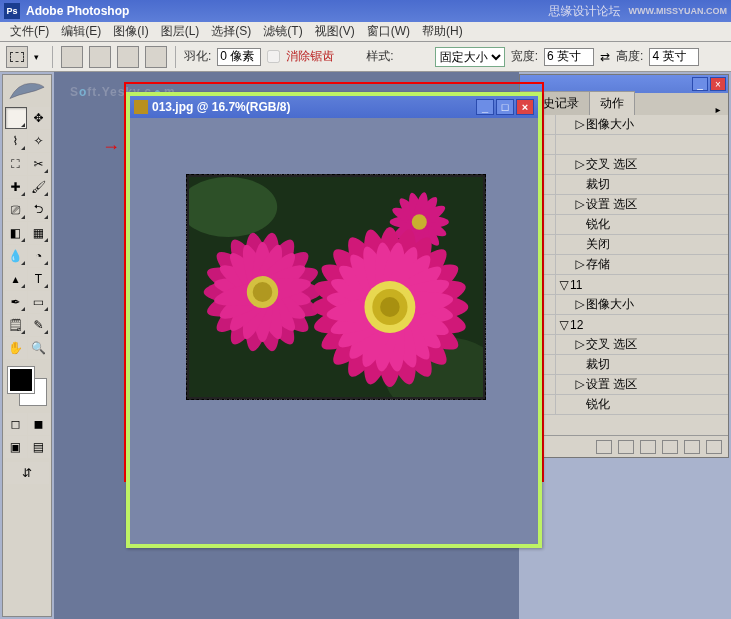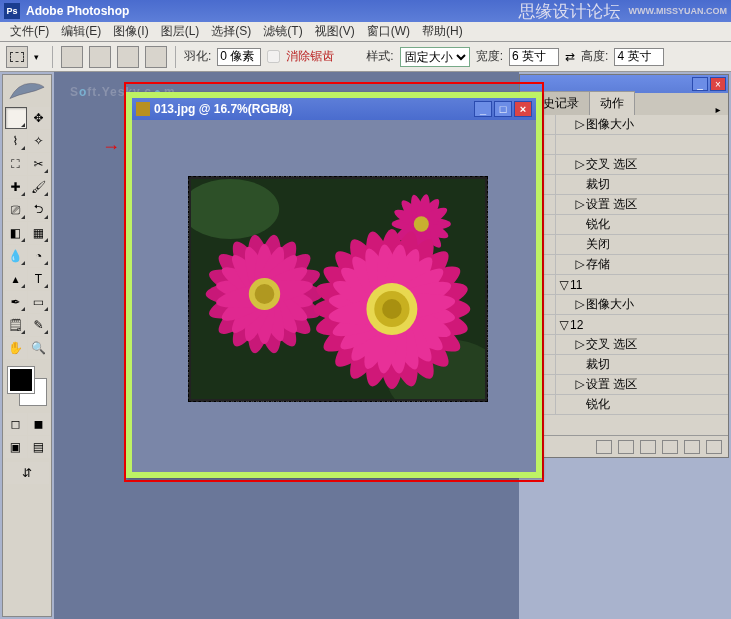--- a/index.html
+++ b/index.html
@@ -2,39 +2,39 @@
 <html><head>
 <meta charset="utf-8">
 <style>
 * { margin: 0; padding: 0; box-sizing: border-box; font-family: "SimSun", Arial, sans-serif; font-size: 12px; }
 body { background: #a9b3cd; width: 731px; height: 619px; overflow: hidden; }
 
 
 .titlebar { background: linear-gradient(#4a6cce, #5d7ed8); height: 22px; display: flex; align-items: center; padding: 0 4px; color: #fff; font-weight: bold; }
 .titlebar .ps-icon { width: 16px; height: 16px; background: #1a3d8f; margin-right: 6px; display: inline-flex; align-items: center; justify-content: center; font-size: 9px; }
 .titlebar .spacer { flex: 1; }
-.titlebar .wm { font-size: 17px; font-weight: normal; color: #dde; }
+.titlebar .wm { font-size: 12px; font-weight: normal; color: #dde; }
 .titlebar .wm2 { font-size: 9px; color: #ccd; margin-left: 8px; }
 
 
 .menubar { background: #eceae5; height: 20px; display: flex; align-items: center; padding: 0 4px; border-bottom: 1px solid #999; }
 .menubar .mi { padding: 2px 6px; color: #333; cursor: default; }
 
 
 .optbar { background: #eceae5; height: 30px; display: flex; align-items: center; padding: 0 6px; border-bottom: 1px solid #999; gap: 6px; }
 .optbar .toolind { width: 22px; height: 22px; border: 1px solid #888; background: #d8d4cc; display: flex; align-items: center; justify-content: center; }
 .optbar .dotrect { width: 14px; height: 10px; border: 1px dashed #333; }
 .optbar .dropbtn { width: 10px; font-size: 9px; }
 .optbar .sep { width: 1px; height: 22px; background: #aaa; margin: 0 2px; }
 .optbar .iconbtn { width: 22px; height: 22px; border: 1px solid #888; background: #d8d4cc; }
 .optbar label { color: #333; }
 .optbar input.txt { width: 44px; height: 18px; border: 1px solid #888; padding: 0 2px; background: #fff; }
 .optbar input.txt.wide { width: 50px; }
 .optbar input[type=checkbox] { vertical-align: middle; }
-.optbar select { height: 20px; border: 1px solid #7a8; background: #fff; }
+.optbar select { height: 20px; border: 1px solid #7a8; background: #fff; margin-left: 35px; }
 
 
 .workrow { display: flex; height: 547px; }
 
 
 .toolbox { width: 50px; background: #d7d3ca; border: 1px solid #888; margin: 2px; padding: 2px; display: flex; flex-direction: column; align-items: center; }
 .toolbox .feather { width: 40px; height: 28px; margin-bottom: 2px; display: flex; align-items: center; justify-content: center; }
 .toolbox .feather svg { width: 38px; height: 24px; }
 .tgrid { display: grid; grid-template-columns: 22px 22px; gap: 1px; }
 .tcell { width: 22px; height: 22px; background: #d8d4cc; display: flex; align-items: center; justify-content: center; border: 1px solid transparent; cursor: default; position: relative; }
@@ -45,21 +45,21 @@
 .colorwell .bg { position: absolute; width: 26px; height: 26px; background: #fff; border: 2px solid #fff; outline: 1px solid #888; right: 2px; bottom: 2px; }
 .modebtns { display: grid; grid-template-columns: 22px 22px; gap: 1px; margin-top: 6px; }
 
 
 .canvasarea { flex: 1; position: relative; background: #6a7799; }
 .watermark { position: absolute; left: 16px; top: 6px; color: #8a93ad; font-size: 20px; font-family: Arial; font-weight: bold; letter-spacing: 1px; }
 .watermark .o { color: #7ab0d0; }
 .redbox { position: absolute; left: 70px; top: 10px; width: 420px; height: 400px; border: 2px solid #e00; }
 .redarrow { position: absolute; left: 48px; top: 62px; color: #e00; font-size: 18px; font-weight: bold; }
 
-.docwin { position: absolute; left: 72px; top: 20px; width: 416px; height: 386px; border: 6px solid #bef264; background: #7a86a8; box-shadow: 1px 1px 3px rgba(0,0,0,.3); }
+.docwin { position: absolute; left: 72px; top: 20px; width: 416px; height: 456px; border: 4px solid #bef264; background: #7a86a8; box-shadow: 1px 1px 3px rgba(0,0,0,.3); }
 .docwin .dtbar { height: 22px; background: linear-gradient(#5d7ed8, #4a6cce); display: flex; align-items: center; padding: 0 4px; color: #fff; font-weight: bold; }
 .docwin .dicon { width: 14px; height: 14px; background: #b89020; margin-right: 4px; }
 .docwin .winbtns { margin-left: auto; display: flex; gap: 2px; }
 .docwin .wb { width: 18px; height: 16px; background: #6c8de6; border: 1px solid #2a4baf; display: flex; align-items: center; justify-content: center; color: #fff; font-size: 11px; }
 .docwin .wb.close { background: #d44; }
 .docwin .canvas { position: absolute; left: 56px; top: 78px; width: 300px; height: 226px; background: #222; }
 .docwin .marquee { position: absolute; left: 0; top: 0; right: 0; bottom: 0; border: 1px dashed #fff; outline: 1px dashed #000; outline-offset: -1px; }
 .docwin .photo { position: absolute; left: 3px; top: 3px; right: 3px; bottom: 3px; overflow: hidden; }
 
 

